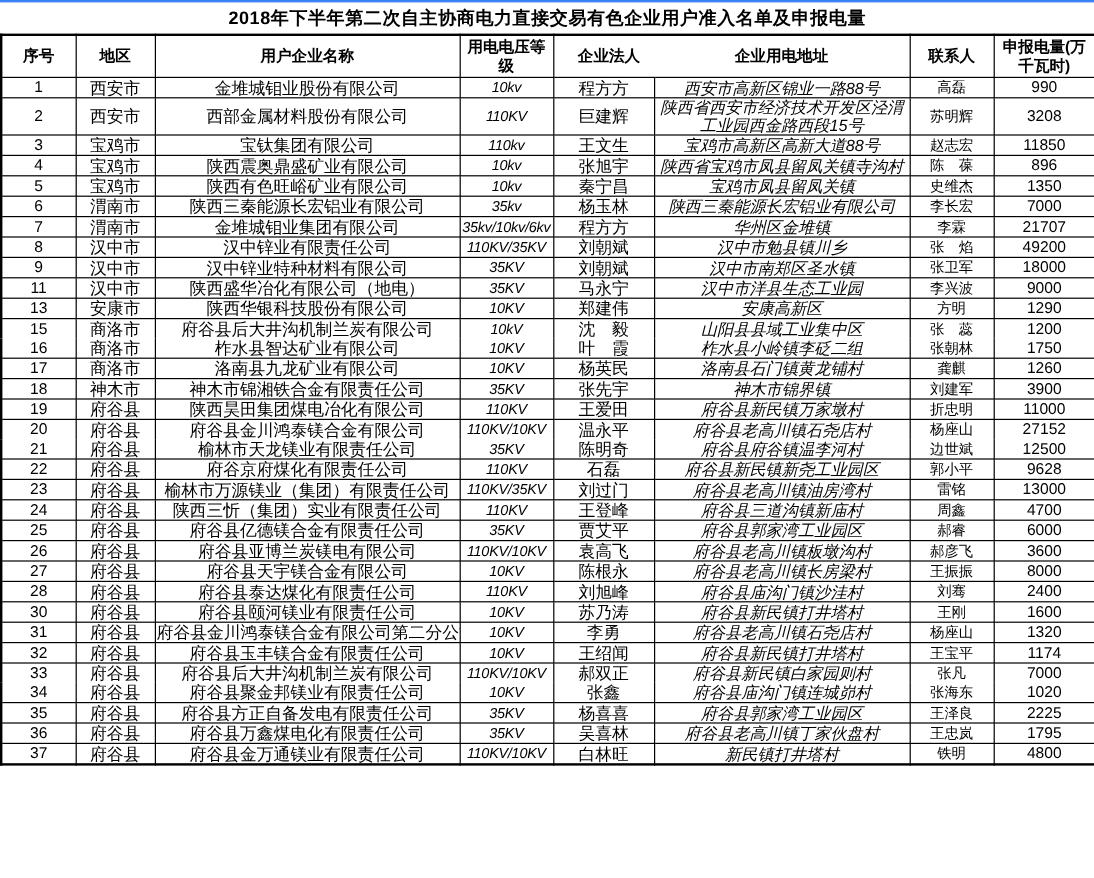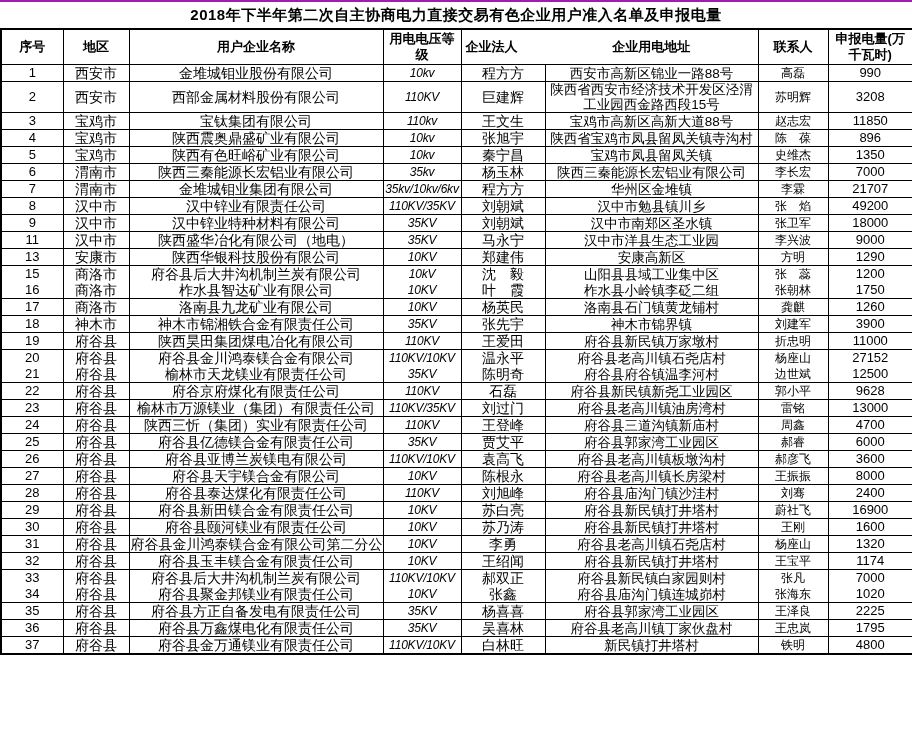--- a/index.html
+++ b/index.html
@@ -1,31 +1,31 @@
 <!DOCTYPE html>
 <html><head>
 <meta charset="utf-8">
 <style>
   html,body{margin:0;padding:0;background:#ffffff;}
   body{width:912px;height:732px;overflow:hidden;font-family:"Liberation Sans","DejaVu Sans",sans-serif;color:#000;}
   .page{width:912px;}
   .title{
-    height:26px;border-top:2px solid #a21caf;
+    height:26px;border-top:2px solid #3b82f6;
     display:flex;align-items:center;justify-content:center;
     font-weight:bold;font-size:15px;letter-spacing:0.5px;text-align:right;
   }
   table{border-collapse:collapse;table-layout:fixed;width:912px;border:2px solid #000;}
   th,td{border:1px solid #000;padding:0 1px;overflow:hidden;text-align:center;}
   th{font-size:13px;font-weight:bold;height:34px;white-space:normal;line-height:1.2;}
-  th.hdr-legal{text-align:left;border-right:none;padding-left:4px;}
+  th.hdr-legal{text-align:left;border-right:none;padding-left:20px;}
   th.hdr-addr{border-left:none;}
   td{font-size:14px;height:16px;line-height:16px;white-space:nowrap;}
   td.c-idx{font-size:13px;}
   td.c-volt{font-size:12px;letter-spacing:-0.2px;font-style:italic;}
-  td.c-addr{white-space:normal;line-height:15px;font-size:13.5px;}
+  td.c-addr{white-space:normal;line-height:15px;font-size:13.5px;font-style:italic;}
   td.c-vol{font-size:13px;}
   td.c-contact{font-size:12px;}
   tr.gt td{border-bottom:none;}
   tr.gb td{border-top:none;}
 </style>
 </head>
 <body>
 
 <div class="page">
   <div class="title">2018年下半年第二次自主协商电力直接交易有色企业用户准入名单及申报电量</div>
@@ -297,30 +297,20 @@
           <td class="c-idx">28</td>
           <td class="c-region">府谷县</td>
           <td class="c-name">府谷县泰达煤化有限责任公司</td>
           <td class="c-volt">110KV</td>
           <td class="c-legal">刘旭峰</td>
           <td class="c-addr">府谷县庙沟门镇沙洼村</td>
           <td class="c-contact">刘骞</td>
           <td class="c-vol">2400</td>
         </tr>
         <tr>
-          <td class="c-idx">29</td>
-          <td class="c-region">府谷县</td>
-          <td class="c-name">府谷县新田镁合金有限责任公司</td>
-          <td class="c-volt">10KV</td>
-          <td class="c-legal">苏白亮</td>
-          <td class="c-addr">府谷县新民镇打井塔村</td>
-          <td class="c-contact">蔚社飞</td>
-          <td class="c-vol">16900</td>
-        </tr>
-        <tr>
           <td class="c-idx">30</td>
           <td class="c-region">府谷县</td>
           <td class="c-name">府谷县颐河镁业有限责任公司</td>
           <td class="c-volt">10KV</td>
           <td class="c-legal">苏乃涛</td>
           <td class="c-addr">府谷县新民镇打井塔村</td>
           <td class="c-contact">王刚</td>
           <td class="c-vol">1600</td>
         </tr>
         <tr>

